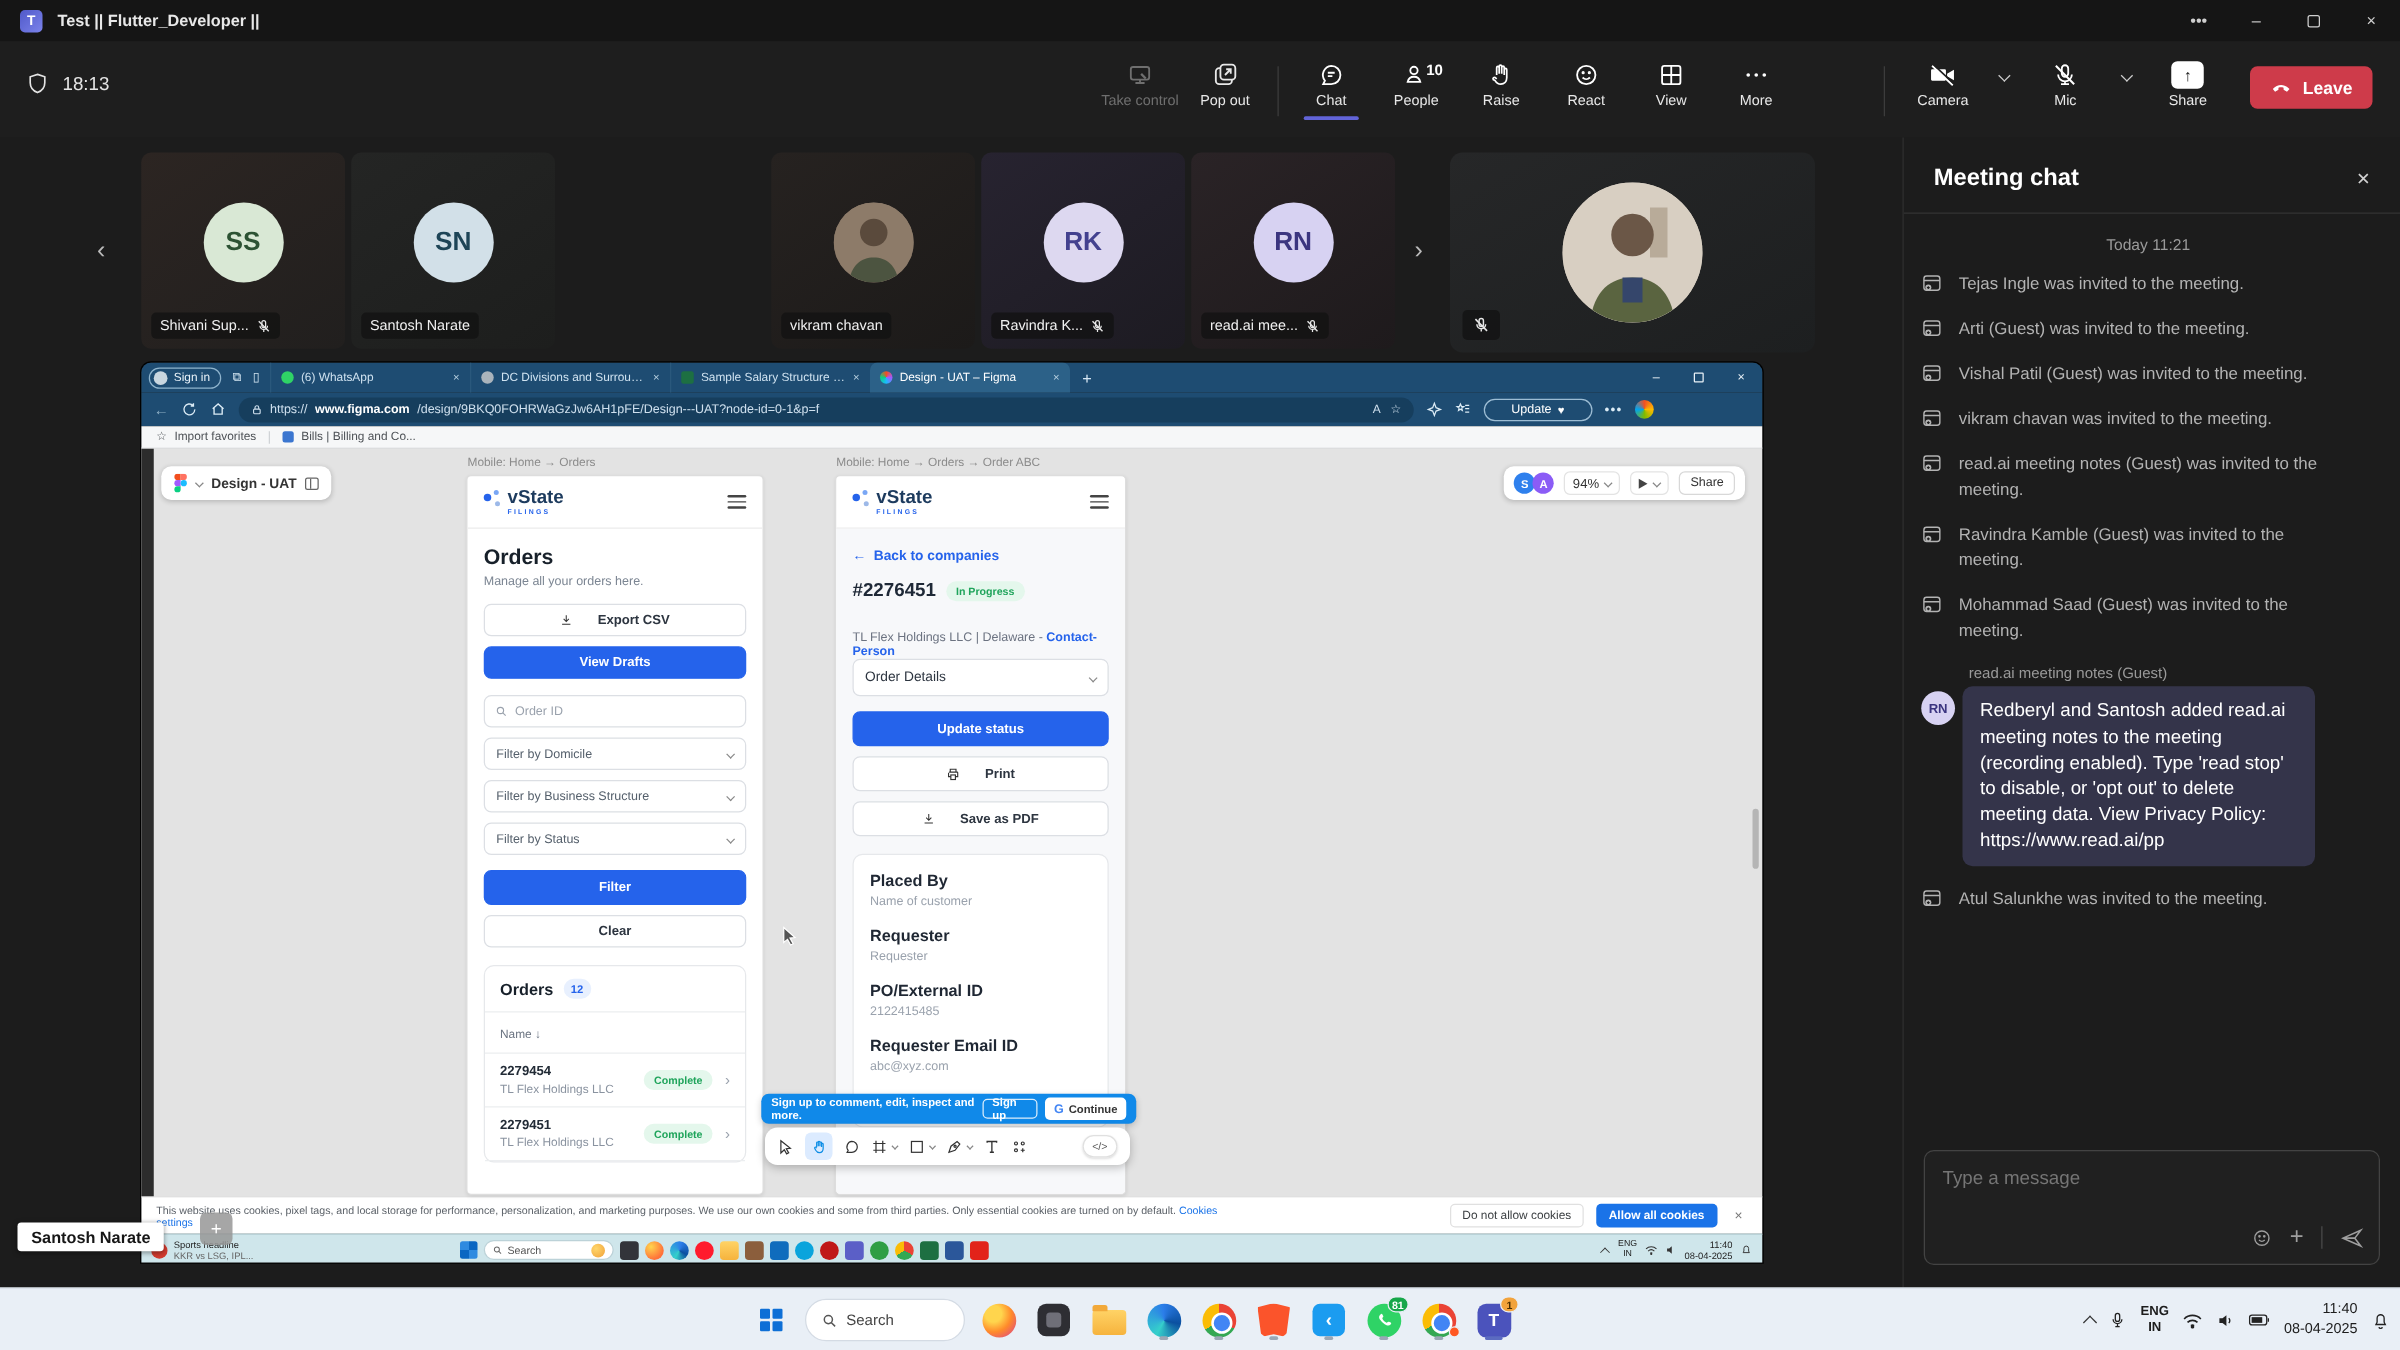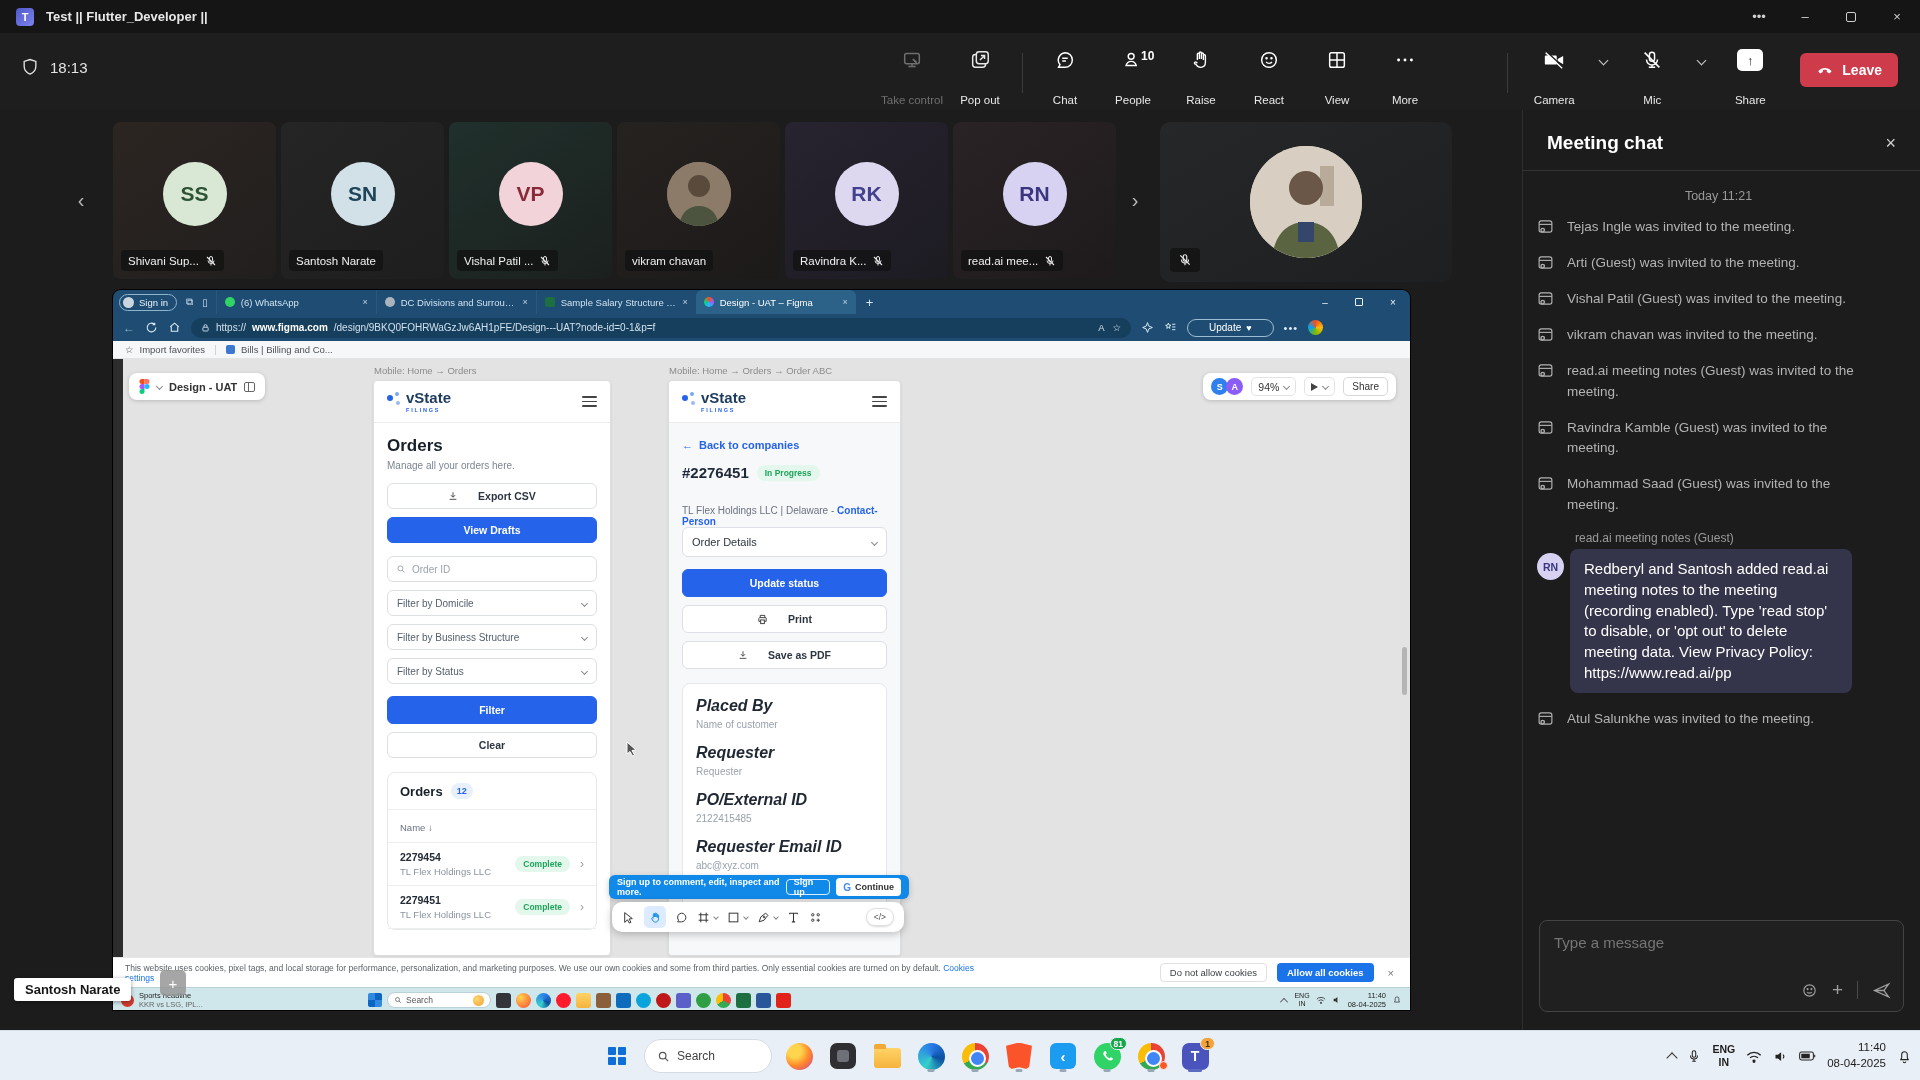--- a/index.html
+++ b/index.html
@@ -15,21 +15,21 @@
     color:#fff;font-size:11px;font-weight:bold;display:flex;align-items:center;justify-content:center;}
   .tm-title{color:#e8e8e8;font-size:13px;margin-left:12px;font-weight:600;}
   .winbtns{margin-left:auto;display:flex;}
   .wbtn{width:46px;height:33px;display:flex;align-items:center;justify-content:center;color:#cfcfcf;font-size:13px;}
   .wbtn .sq{width:10px;height:10px;border:1px solid #cfcfcf;border-radius:2px;}
 
   
   .meetbar{position:absolute;left:0;top:33px;right:0;height:77px;background:#1e1e1e;}
   .timer{position:absolute;left:20px;top:24px;display:flex;align-items:center;gap:10px;color:#e3e3e3;font-size:15px;}
   .ctls{position:absolute;left:878px;top:8px;display:flex;align-items:flex-start;}
-  .mctl{width:68px;display:flex;flex-direction:column;align-items:center;gap:23px;padding-top:8px;position:relative;color:#e8e8e8;justify-content:center;}
+  .mctl{width:68px;display:flex;flex-direction:column;align-items:center;gap:4px;padding-top:8px;position:relative;color:#e8e8e8;justify-content:center;}
   .mctl .lbl{font-size:11.5px;white-space:nowrap;}
   .mctl.dim{color:#6f6f6f;}
   .mctl .badge10{position:absolute;top:8px;left:42px;font-size:12px;font-weight:bold;color:#fff;}
   .chatline{position:absolute;bottom:-9px;left:12px;right:12px;height:3px;background:#6264d8;border-radius:2px;}
   .vdiv{width:1px;height:40px;background:#3c3c3c;margin:12px 8px 0 8px;}
   .rctls{position:absolute;right:22px;top:8px;display:flex;align-items:flex-start;gap:4px;}
   .chev{width:7px;height:7px;border-right:1.6px solid #cfcfcf;border-bottom:1.6px solid #cfcfcf;transform:rotate(45deg);display:inline-block;}
   .sharebox{width:26px;height:22px;background:#fff;border-radius:5px;display:flex;align-items:center;justify-content:center;color:#222;font-size:13px;font-weight:bold;}
   .leavebtn{margin-top:12px;margin-left:12px;height:34px;background:#ce3b4a;border-radius:6px;color:#fff;font-weight:bold;font-size:14px;
     display:flex;align-items:center;gap:8px;padding:0 16px;}
@@ -143,21 +143,21 @@
   .cntbadge{height:16px;min-width:22px;border-radius:9px;background:#e8f0fe;color:#2563eb;font-size:9px;font-weight:bold;
     display:flex;align-items:center;justify-content:center;margin-left:8px;}
   .hline{height:1px;background:#eceef0;}
   .orow{display:flex;align-items:center;padding:8px 12px;}
   .oid{font-size:10.5px;font-weight:bold;color:#222b36;}
   .oco{font-size:9.5px;color:#8a93a0;margin-top:3px;}
   .statpill{height:16px;border-radius:9px;background:#e4f7ec;color:#1fa45b;font-size:8.5px;font-weight:bold;display:flex;align-items:center;padding:0 8px;}
   .rowchev{color:#9aa2ad;font-size:12px;margin-left:10px;}
   .backlink{display:flex;align-items:center;gap:6px;color:#2563eb;font-size:11px;font-weight:bold;}
   .inprog{height:16px;border-radius:9px;background:#e4f7ec;color:#1fa45b;font-size:8.5px;font-weight:bold;display:flex;align-items:center;padding:0 8px;margin-left:8px;}
-  .fldl{font-size:16px;font-weight:bold;color:#1f2733;font-style:italic;}
+  .fldl{font-size:13px;font-weight:bold;color:#1f2733;}
   .fldv{font-size:10px;color:#9aa2ad;margin-top:4px;}
 
   
   .fbanner{position:absolute;left:496px;top:516px;width:300px;height:24px;background:#1089e9;border-radius:6px;
     display:flex;align-items:center;gap:6px;padding:0 8px;color:#fff;font-size:9px;font-weight:bold;box-shadow:0 2px 6px rgba(0,0,0,.2);}
   .ghostbtn{height:16px;border:1px solid rgba(255,255,255,.85);border-radius:4px;display:flex;align-items:center;padding:0 7px;font-size:9px;margin-left:auto;}
   .gbtn{height:18px;background:#fff;border-radius:4px;display:flex;align-items:center;gap:4px;padding:0 7px;color:#333;font-size:9px;}
   .gG{color:#4285f4;font-weight:bold;font-size:10px;}
   .ftoolbar{position:absolute;left:499px;top:543px;width:292px;height:30px;background:#fff;border-radius:10px;box-shadow:0 2px 8px rgba(0,0,0,.25);
     display:flex;align-items:center;gap:9px;padding:0 10px;color:#333;}
@@ -367,31 +367,20 @@
           <path d="M4 4l16 16" stroke-width="2.2"></path>
         </svg>
     </div>
   </div>
   <div class="tile" style="left:281px;background:linear-gradient(145deg,#242524,#1d1e1d);">
     <div class="circ c-sn">SN</div>
     <div class="namechip">
         <span>Santosh Narate</span>
       </div>
   </div>
-  <div class="tile" style="left:449px;background:linear-gradient(145deg,#20302c,#1b201e);">
-    <div class="circ c-vp">VP</div>
-    <div class="namechip">
-        <span>Vishal Patil ...</span>
-      <svg width="12" height="12" viewBox="0 0 24 24" fill="none" stroke="#e8e8e8" stroke-width="2">
-          <rect x="9" y="3" width="6" height="11" rx="3"></rect>
-          <path d="M6 11a6 6 0 0012 0M12 17v4"></path>
-          <path d="M4 4l16 16" stroke-width="2.2"></path>
-        </svg>
-    </div>
-  </div>
   <div class="tile" style="left:617px;background:linear-gradient(145deg,#262220,#1c1a19);">
     <div class="photo-sm">
       <svg width="64" height="64" viewBox="0 0 64 64">
           <rect width="64" height="64" fill="#8d7b69"></rect>
           <circle cx="32" cy="24" r="11" fill="#5a4a3c"></circle>
           <path d="M12 64c2-14 10-20 20-20s18 6 20 20z" fill="#4c5440"></path>
         </svg>
     </div>
     <div class="namechip">
         <span>vikram chavan</span>

